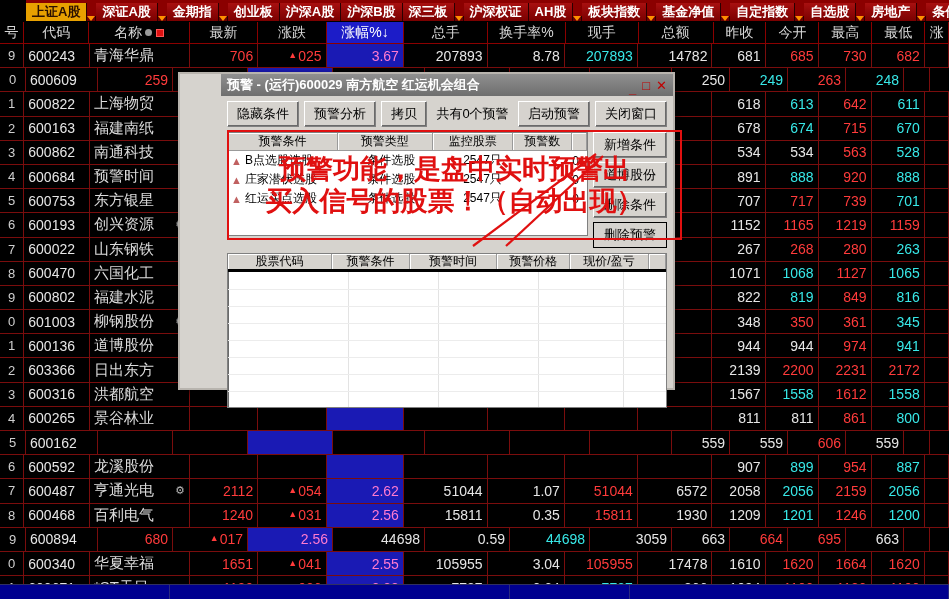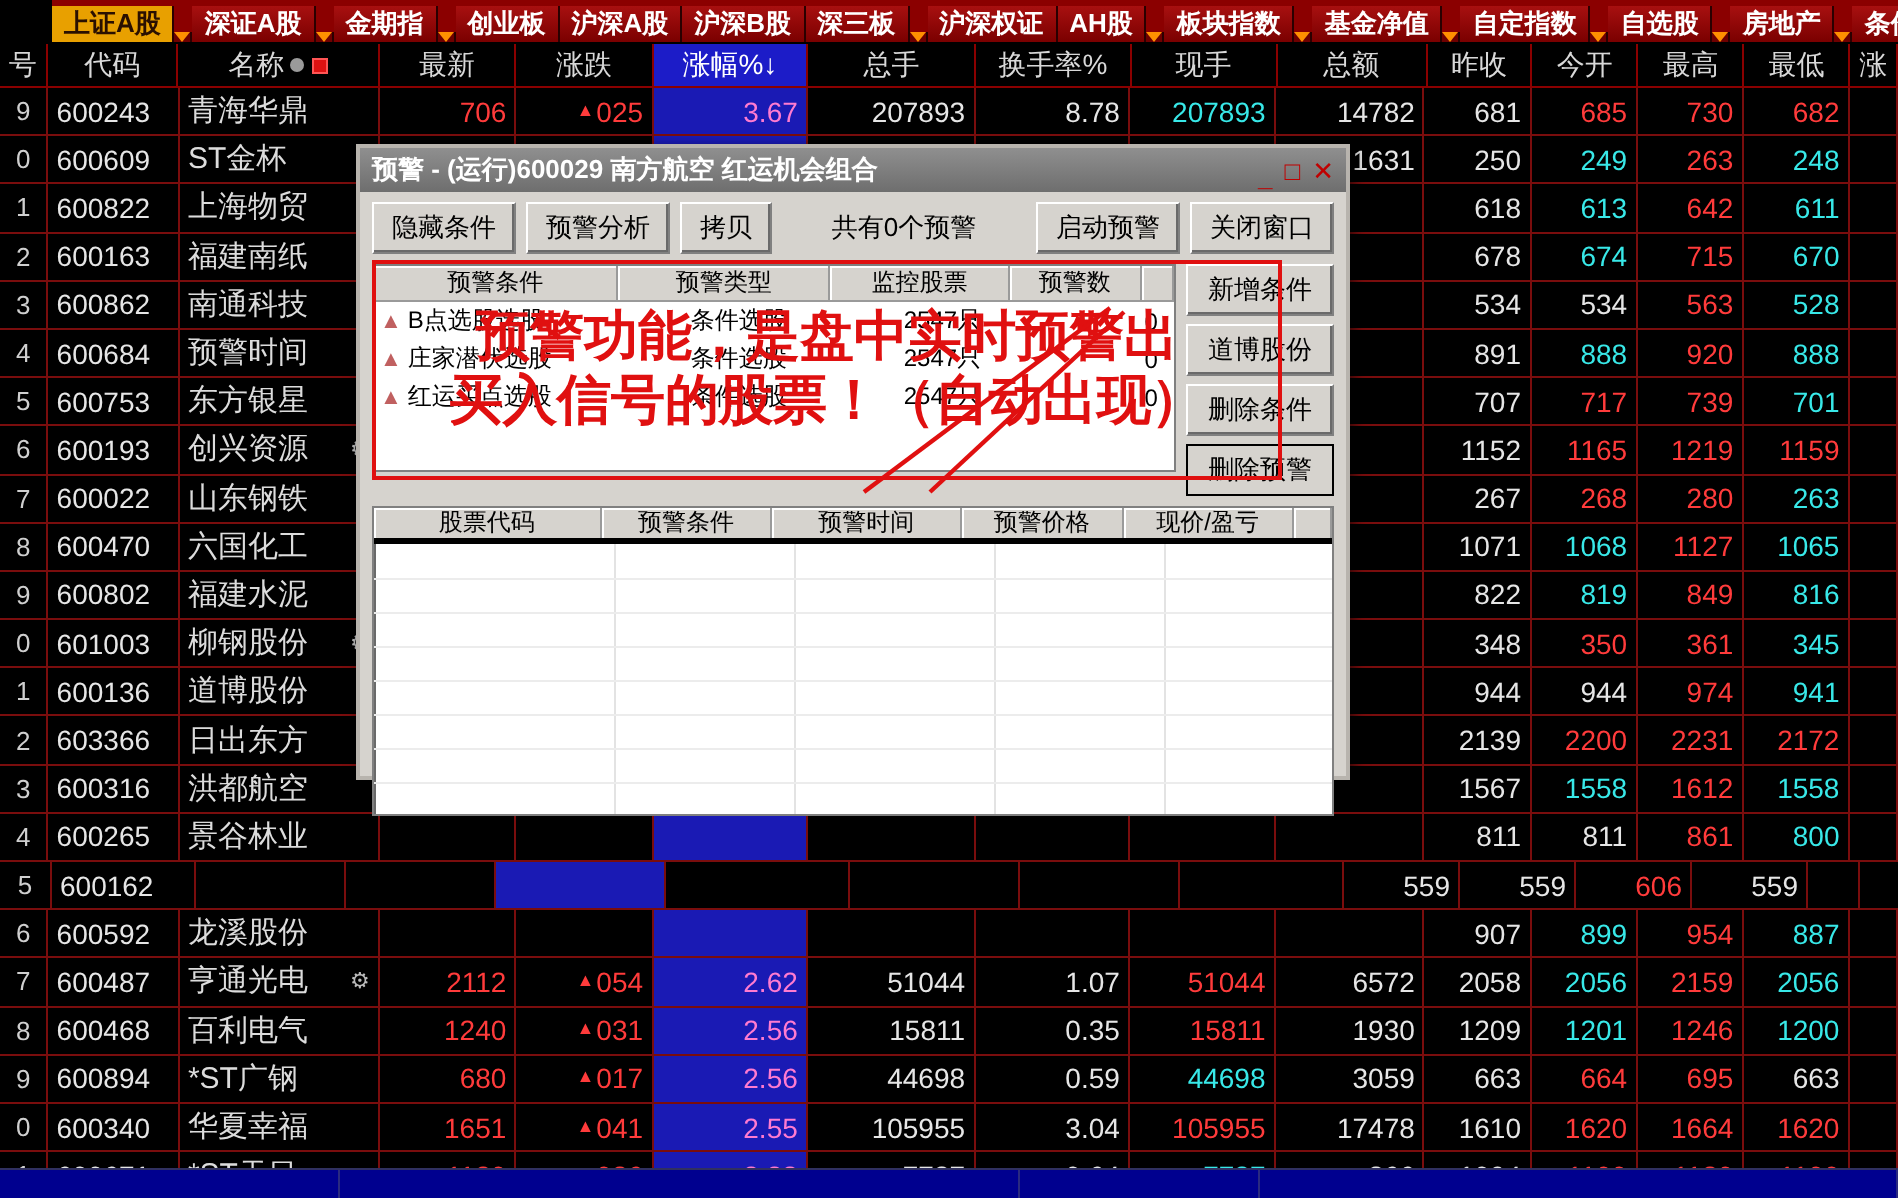--- a/index.html
+++ b/index.html
@@ -75,20 +75,21 @@
     display:flex; align-items:center; color:#7a7ad0; font-size:10px;
   }
   .sb-seg{ border-right:1px solid #2a2a80; height:100%; display:flex; align-items:center;
            padding:0 4px; overflow:hidden; white-space:nowrap; }
 
   
   .dialog{
     position:absolute; left:178px; top:72px; width:497px; height:318px;
     background:#d6d3ce; border:2px solid #b8b4ae;
     box-shadow:2px 2px 6px rgba(0,0,0,.6);
+    padding-left:41px;
   }
   .dlg-title{
     height:22px; background:linear-gradient(#8f8f8f,#6e6e6e);
     display:flex;align-items:center; padding-left:6px;
     color:#fff; font-size:13px; font-weight:bold; white-space:nowrap;
   }
   .dlg-btns{ margin-left:auto; display:flex; align-items:center; gap:2px; padding-right:4px;}
   .wbtn{ color:#c00000; font-size:13px; font-weight:bold; line-height:1;
          padding:0 2px; cursor:default; }
   .wbtn.min{ position:relative; top:3px; }
@@ -229,21 +230,20 @@
         <div class="cell r white" style="width: 82px;">14782</div>
         <div class="cell r white" style="width: 58px;">681</div>
         <div class="cell r red" style="width: 58px;">685</div>
         <div class="cell r red" style="width: 58px;">730</div>
         <div class="cell r red" style="width: 58px;">682</div>
         <div class="cell r white" style="width: 26px;"></div>
       </div>
       <div class="row">
         <div class="cell c idx" style="width: 26px;">0</div>
         <div class="cell l white" style="width: 72px;">600609</div>
-        <div class="cell l namecell" style="width: 110px;">ST金杯</div>
         <div class="cell r red" style="width: 75px;">259</div>
         <div class="cell r red " style="width: 75px;"><span style="font-size:9px;position:relative;top:-1px;margin-right:1px">▲</span>009</div>
         <div class="cell r pink" style="width: 85px; background: rgb(26, 26, 180);">3.60</div>
         <div class="cell r white" style="width: 92px;">63311</div>
         <div class="cell r white" style="width: 85px;">0.58</div>
         <div class="cell r cyan" style="width: 80px;">63311</div>
         <div class="cell r white" style="width: 82px;">1631</div>
         <div class="cell r white" style="width: 58px;">250</div>
         <div class="cell r cyan" style="width: 58px;">249</div>
         <div class="cell r red" style="width: 58px;">263</div>
@@ -551,21 +551,20 @@
         <div class="cell r white" style="width: 82px;">1930</div>
         <div class="cell r white" style="width: 58px;">1209</div>
         <div class="cell r cyan" style="width: 58px;">1201</div>
         <div class="cell r red" style="width: 58px;">1246</div>
         <div class="cell r cyan" style="width: 58px;">1200</div>
         <div class="cell r white" style="width: 26px;"></div>
       </div>
       <div class="row">
         <div class="cell c idx" style="width: 26px;">9</div>
         <div class="cell l white" style="width: 72px;">600894</div>
-        <div class="cell l namecell" style="width: 110px;">*ST广钢</div>
         <div class="cell r red" style="width: 75px;">680</div>
         <div class="cell r red " style="width: 75px;"><span style="font-size:9px;position:relative;top:-1px;margin-right:1px">▲</span>017</div>
         <div class="cell r pink" style="width: 85px; background: rgb(26, 26, 180);">2.56</div>
         <div class="cell r white" style="width: 92px;">44698</div>
         <div class="cell r white" style="width: 85px;">0.59</div>
         <div class="cell r cyan" style="width: 80px;">44698</div>
         <div class="cell r white" style="width: 82px;">3059</div>
         <div class="cell r white" style="width: 58px;">663</div>
         <div class="cell r red" style="width: 58px;">664</div>
         <div class="cell r red" style="width: 58px;">695</div>

